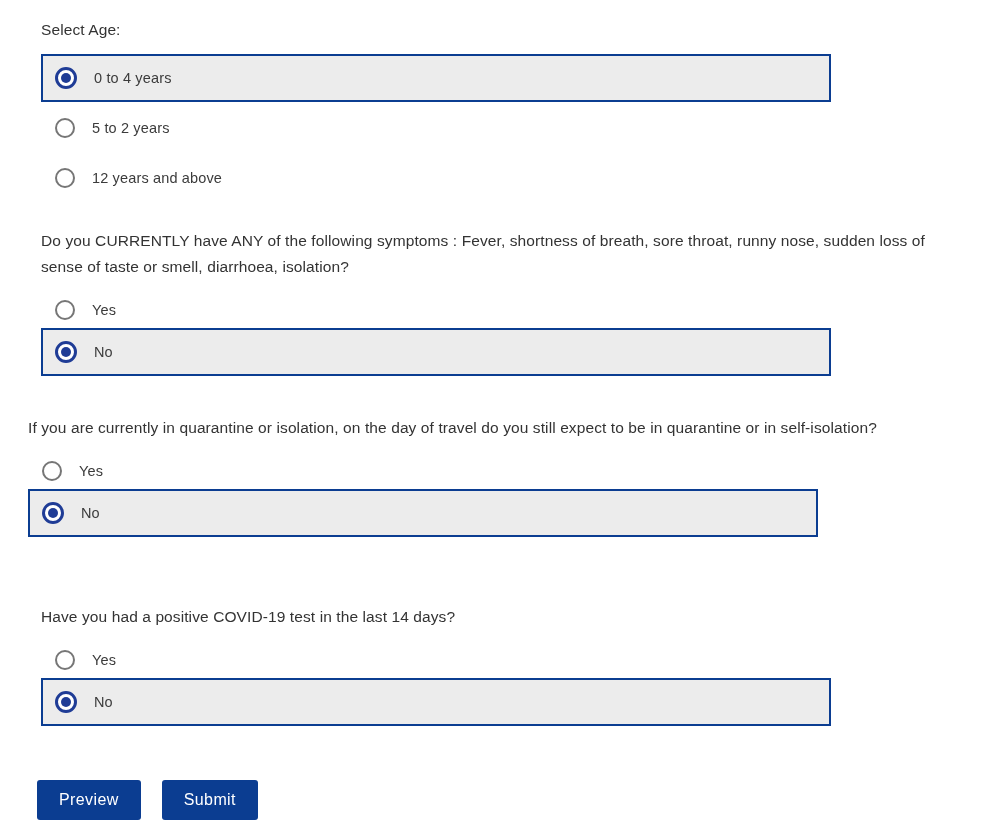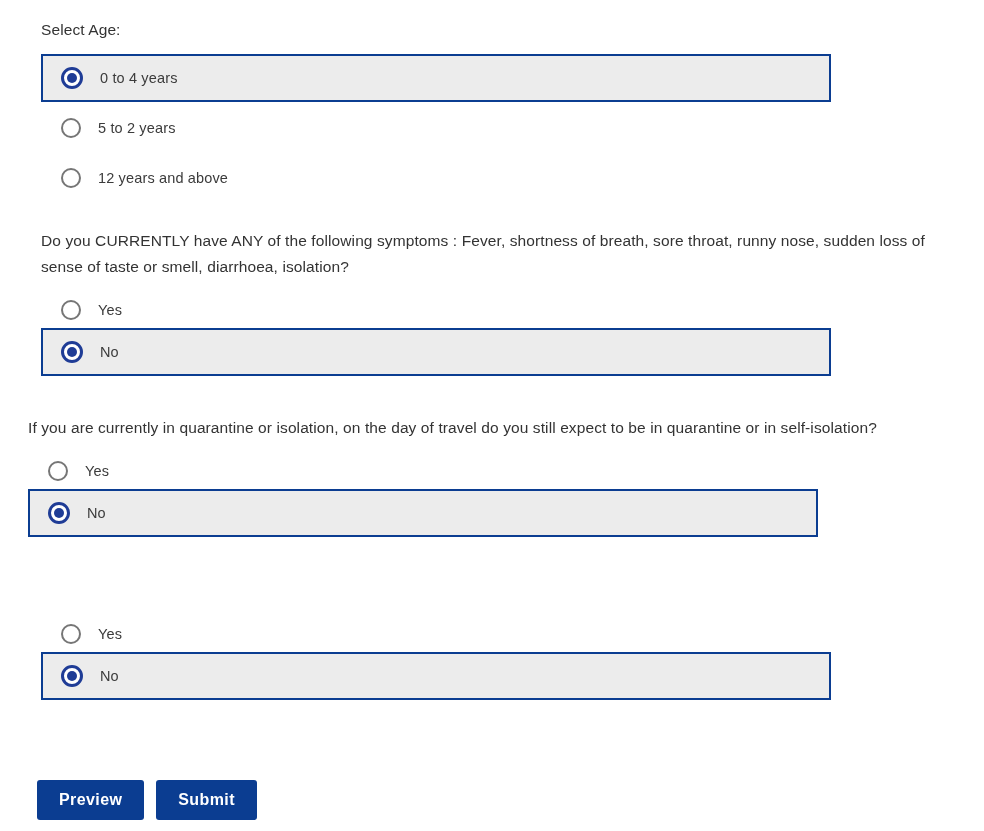--- a/index.html
+++ b/index.html
@@ -36,21 +36,21 @@
     margin: 0;
     padding: 0;
     list-style: none;
   }
   .opt-row {
     position: relative;
     box-sizing: border-box;
     display: flex;
     align-items: center;
     height: 36px;
-    padding-left: 18px;
+    padding-left: 12px;
     border: 2px solid transparent;
     background: transparent;
     cursor: pointer;
   }
   .opt-row.selected {
     height: 48px;
     background: #ececec;
     border: 2px solid #0b3d91;
   }
 
@@ -98,27 +98,27 @@
   }
   .btn {
     box-sizing: border-box;
     height: 40px;
     background: #0b3d91;
     border: none;
     border-radius: 3px;
     color: #ffffff;
     font-family: "Liberation Sans", sans-serif;
     font-size: 16px;
-    font-weight: bold;
+    font-weight: normal;
     letter-spacing: 0.4px;
     cursor: pointer;
     padding: 0 22px;
   }
   .btn + .btn {
-    margin-left: 12px;
+    margin-left: 21px;
   }
 
   
   .block-age       { position: absolute; left: 41px; top: 17px;  width: 900px; }
   .block-symptoms  { position: absolute; left: 41px; top: 228px; width: 900px; }
   .block-quarantine{ position: absolute; left: 28px; top: 415px; width: 900px; }
   .block-test      { position: absolute; left: 41px; top: 604px; width: 900px; }
   .block-buttons   { position: absolute; left: 37px; top: 780px; }
 
   .block-age .options        { margin-top: 11px; }
@@ -177,20 +177,21 @@
         <span class="opt-label">Yes</span>
       </li>
       <li class="opt-row selected selected-wide">
         <span class="radio"></span>
         <span class="opt-label">No</span>
       </li>
     </ul>
   </div>
 
   <div class="block-test">
+    <div class="q-label">Have you had a positive COVID-19 test in the last 14 days?</div>
     <ul class="options">
       <li class="opt-row">
         <span class="radio"></span>
         <span class="opt-label">Yes</span>
       </li>
       <li class="opt-row selected selected-wide">
         <span class="radio"></span>
         <span class="opt-label">No</span>
       </li>
     </ul>

